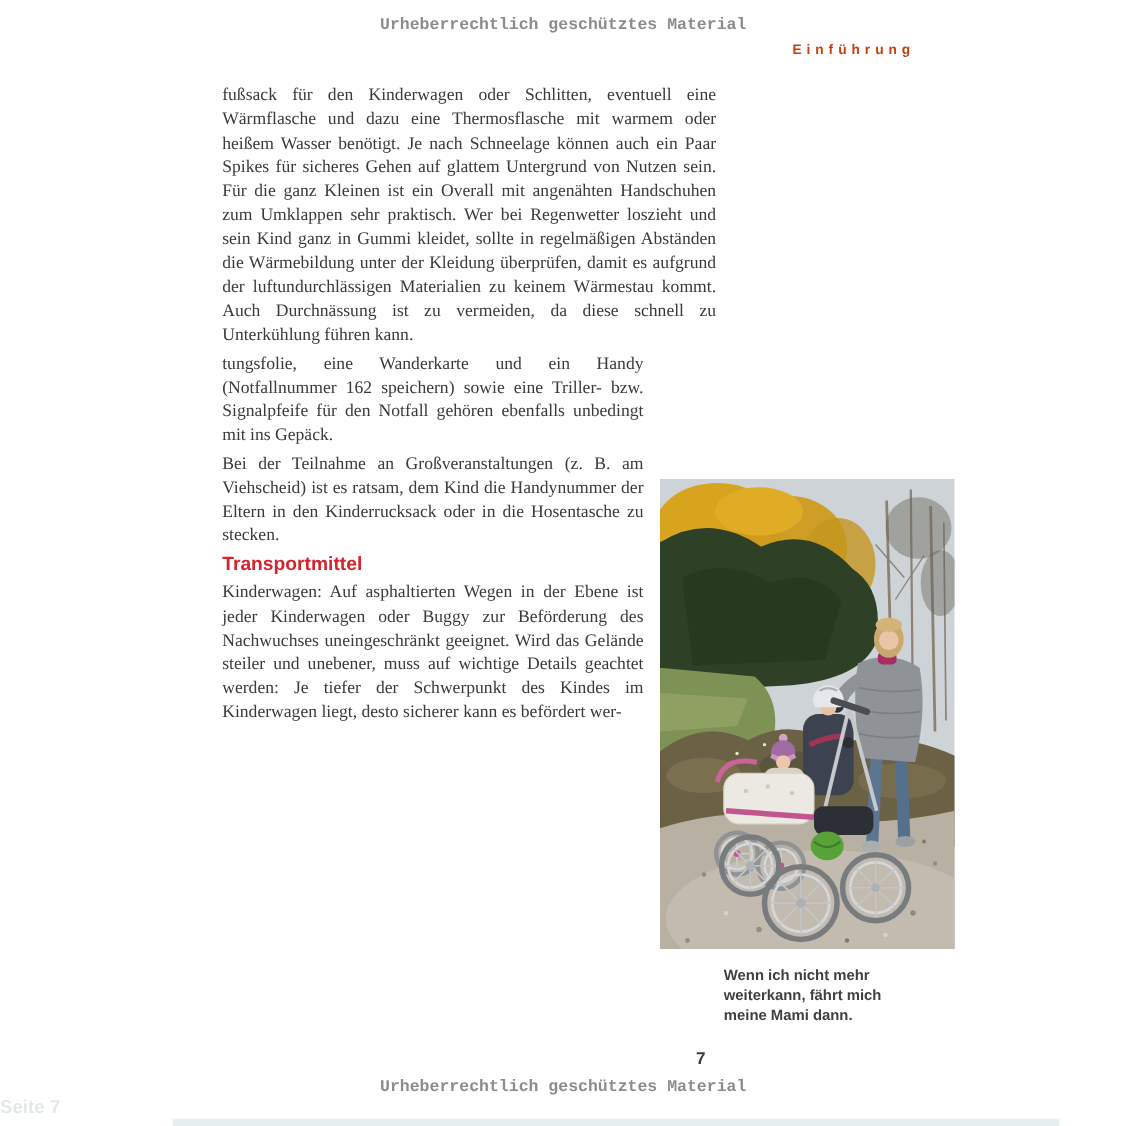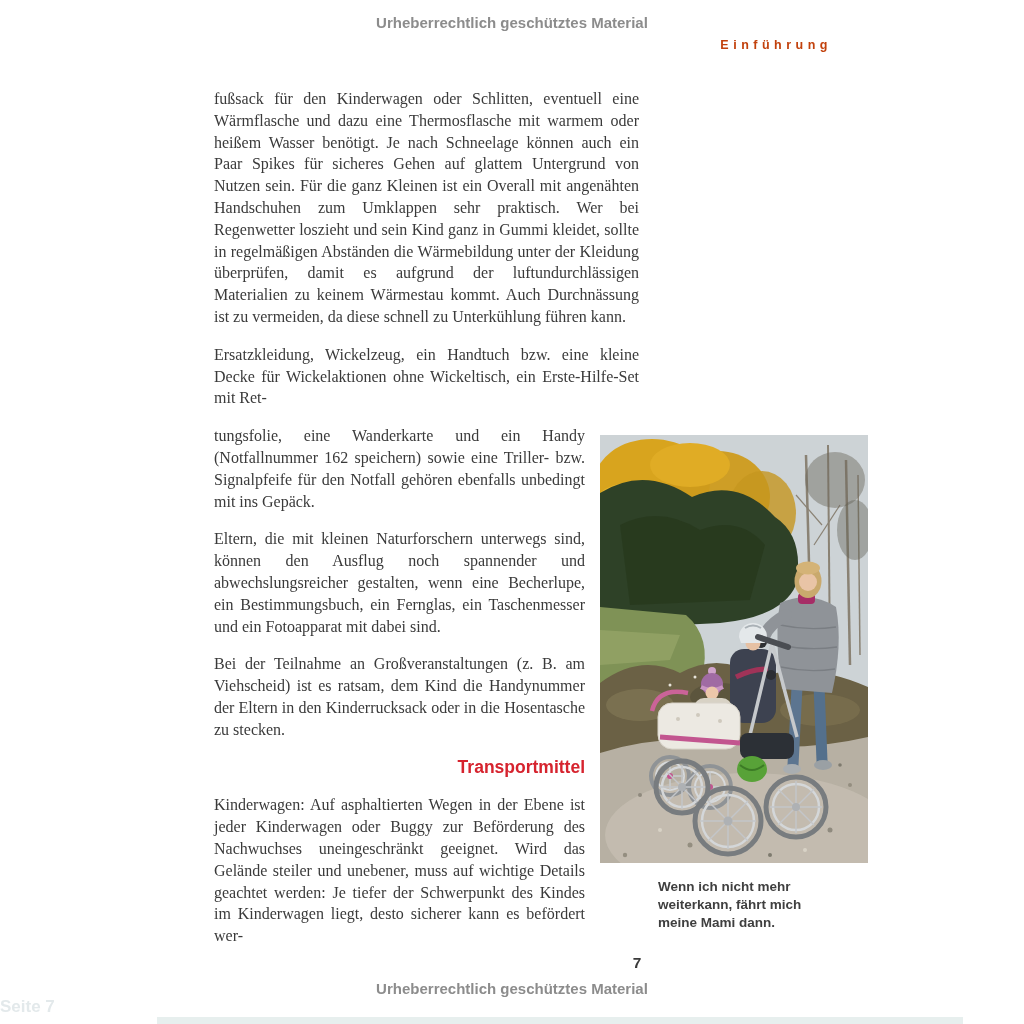--- a/index.html
+++ b/index.html
@@ -2,41 +2,41 @@
 <html><head>
 <meta charset="utf-8">
 <style>
   html,body { margin:0; padding:0; background:#ffffff; }
   .page {
     position:relative; width:1024px; height:1024px; background:#ffffff;
     font-family:"Liberation Serif", serif; overflow:hidden;
   }
   .copyright-top, .copyright-bottom {
     position:absolute; left:0; width:100%; text-align:center;
-    font-family:Liberation Sans, sans-serif; font-weight:700;
+    font-family:Liberation Mono, monospace; font-weight:700;
     font-size:15px; color:#8c8c8c;
   }
   .copyright-top { top:14px; }
   .copyright-bottom { top:980px; }
   .section-header {
     position:absolute; top:38px; right:192px;
     font-family:"Liberation Sans", sans-serif; font-size:12.5px;
     font-weight:700; letter-spacing:4.5px; color:#c2410c;
   }
   .text-flow {
     position:absolute; left:198px; top:72px; width:457px;
     font-size:16px; line-height:21.8px; color:#3a3a3a;
     text-align:justify;
   }
-  .text-flow p { margin:16px; }
+  .text-flow p { margin:4px; }
   .text-flow p.narrow { margin-right:70px; }
   .section-heading {
     margin:24px 0 13px 0;
     font-family:"Liberation Sans", sans-serif; font-weight:700;
-    font-size:17.5px; color:#d6232e; text-align:right;
+    font-size:17.5px; color:#d6232e; text-align:left;
   }
   .photo {
     position:absolute; left:600px; top:435px; width:268px; height:428px;
     overflow:hidden;
   }
   .photo svg { display:block; width:268px; height:428px; }
   .caption {
     position:absolute; left:658px; top:878px; width:172px;
     font-family:"Liberation Sans", sans-serif; 
     font-weight:700; font-size:13.5px; line-height:18px; color:#3f3f3f;
@@ -60,23 +60,21 @@
 <body>
 
 <div class="page">
 
   <div class="copyright-top">Urheberrechtlich geschütztes Material</div>
 
   <div class="section-header">Einführung</div>
 
   <div class="text-flow">
     <p>fußsack für den Kinderwagen oder Schlitten, eventuell eine Wärmflasche und dazu eine Thermosflasche mit warmem oder heißem Wasser benötigt. Je nach Schneelage können auch ein Paar Spikes für sicheres Gehen auf glattem Untergrund von Nutzen sein. Für die ganz Kleinen ist ein Overall mit angenähten Handschuhen zum Umklappen sehr praktisch. Wer bei Regenwetter loszieht und sein Kind ganz in Gummi kleidet, sollte in regelmäßigen Abständen die Wärmebildung unter der Kleidung überprüfen, damit es aufgrund der luftundurchlässigen Materialien zu keinem Wärmestau kommt. Auch Durchnässung ist zu vermeiden, da diese schnell zu Unterkühlung führen kann.</p>
-    <p>Ersatzkleidung, Wickelzeug, ein Handtuch bzw. eine kleine Decke für Wickelaktionen ohne Wickeltisch, ein Erste-Hilfe-Set mit Ret-</p>
     <p class="narrow">tungsfolie, eine Wanderkarte und ein Handy (Notfallnummer 162 speichern) sowie eine Triller- bzw. Signalpfeife für den Notfall gehören ebenfalls unbedingt mit ins Gepäck.</p>
-    <p class="narrow">Eltern, die mit kleinen Naturforschern unterwegs sind, können den Ausflug noch spannender und abwechslungsreicher gestalten, wenn eine Becherlupe, ein Bestimmungsbuch, ein Fernglas, ein Taschenmesser und ein Fotoapparat mit dabei sind.</p>
     <p class="narrow">Bei der Teilnahme an Großveranstaltungen (z. B. am Viehscheid) ist es ratsam, dem Kind die Handynummer der Eltern in den Kinderrucksack oder in die Hosentasche zu stecken.</p>
     <p class="narrow section-heading">Transportmittel</p>
     <p class="narrow">Kinderwagen: Auf asphaltierten Wegen in der Ebene ist jeder Kinderwagen oder Buggy zur Beförderung des Nachwuchses uneingeschränkt geeignet. Wird das Gelände steiler und unebener, muss auf wichtige Details geachtet werden: Je tiefer der Schwerpunkt des Kindes im Kinderwagen liegt, desto sicherer kann es befördert wer-</p>
   </div>
 
   <div class="photo">
     <svg viewBox="0 0 268 428" xmlns="http://www.w3.org/2000/svg">
 
       <g>
         <rect x="0" y="0" width="268" height="428" fill="#cdd3d6"></rect>

